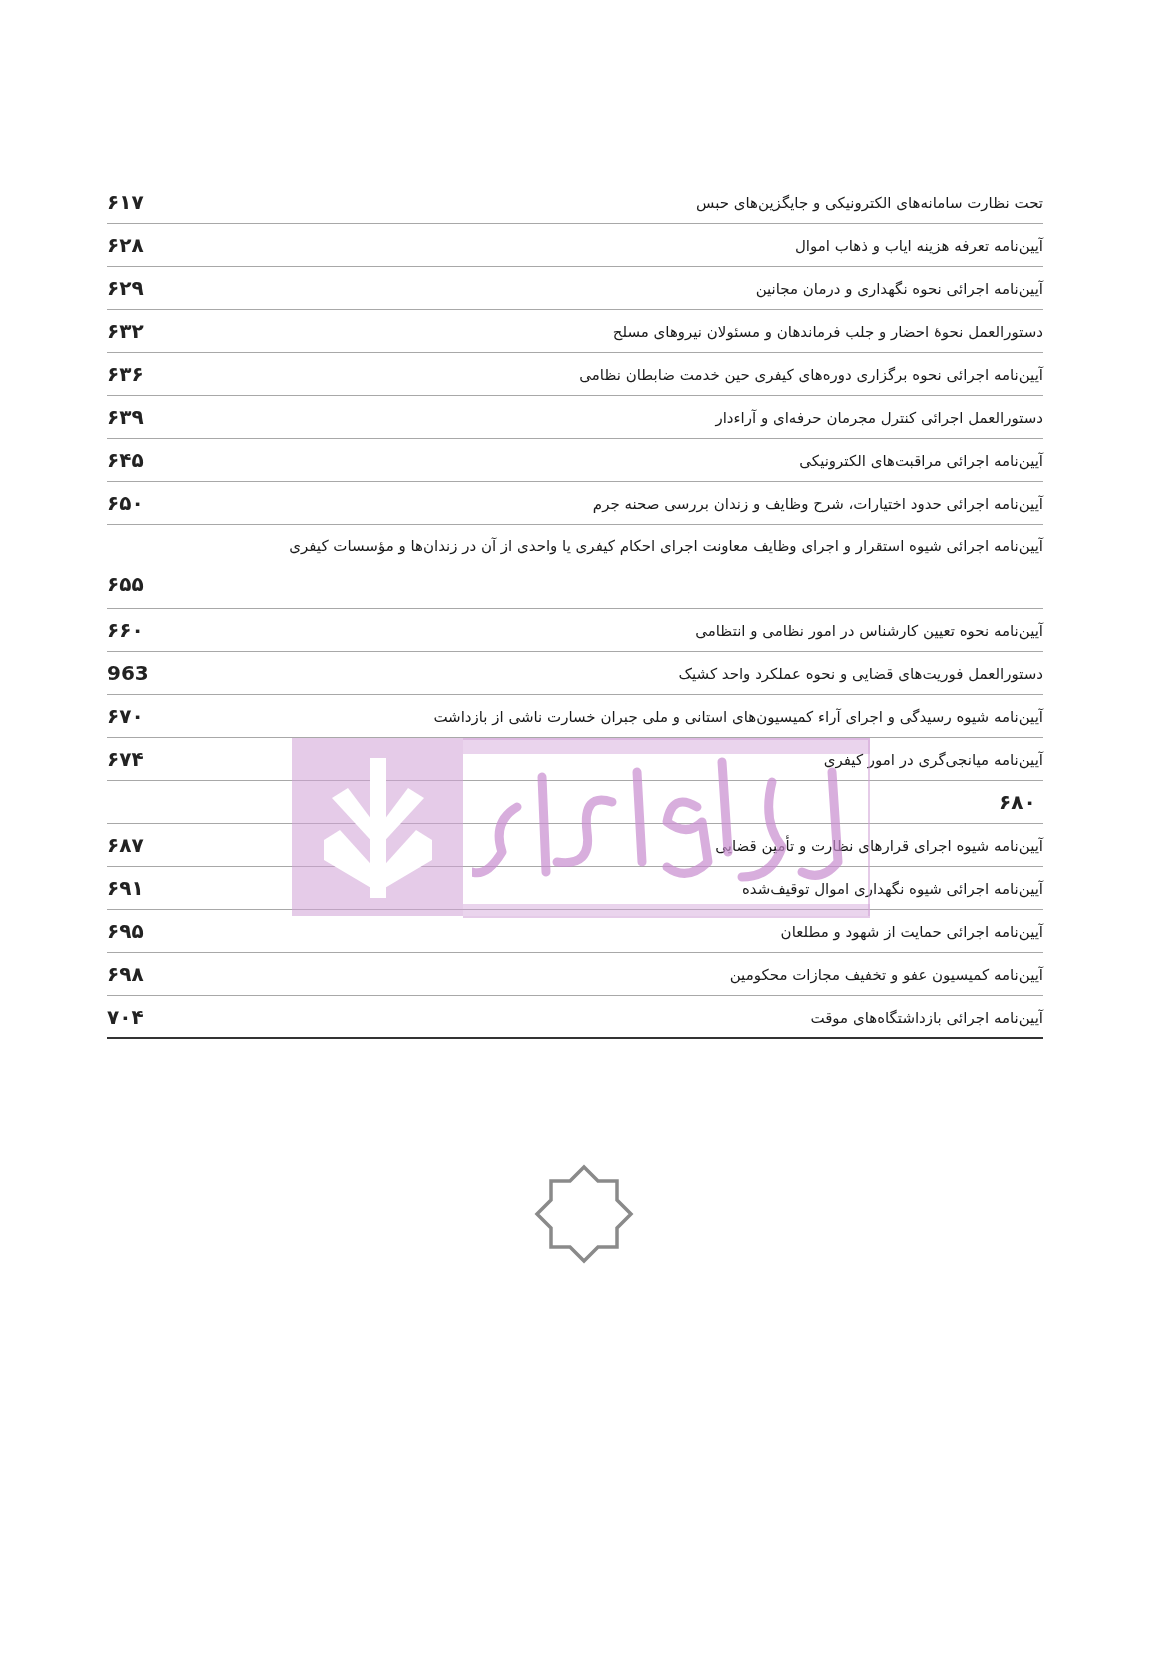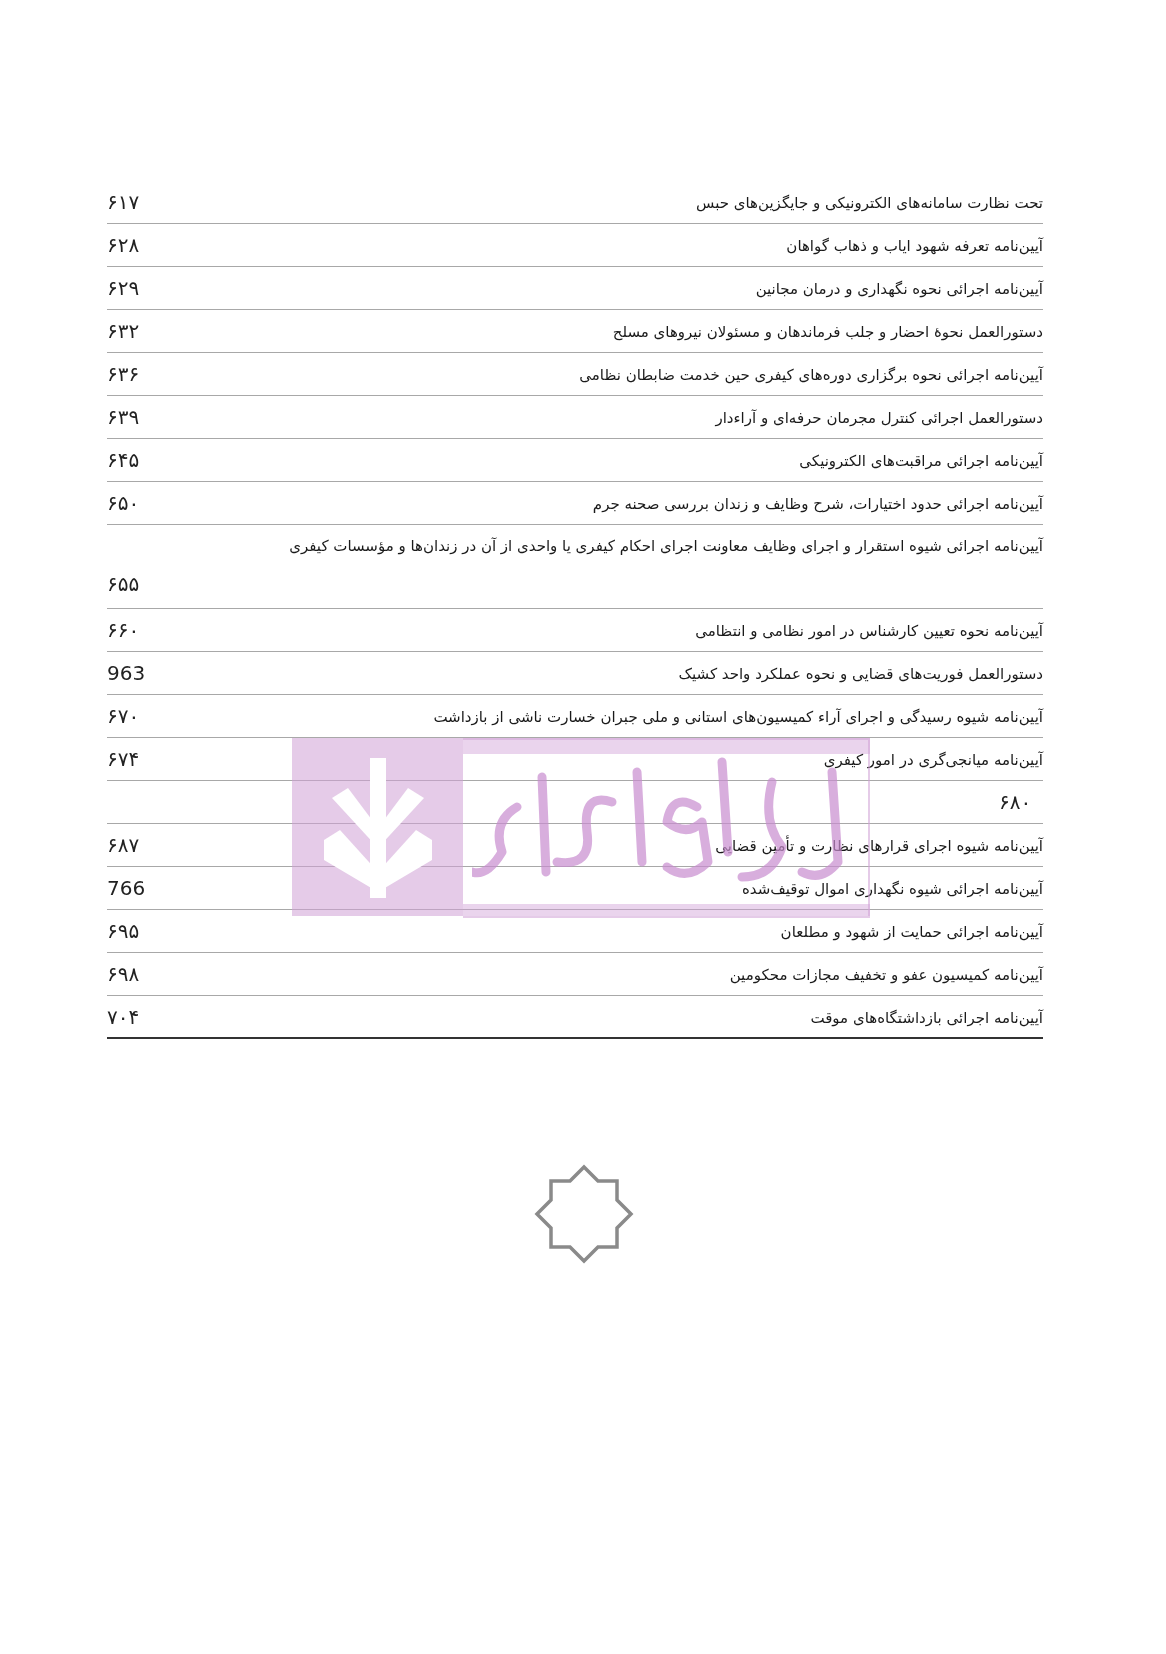--- a/index.html
+++ b/index.html
@@ -20,21 +20,21 @@
     }
     .toc-row.double { height: 84px; align-items: stretch; gap: 30px; }
     .toc-row.last { border-bottom: 2px solid #333333; }
     .toc-title {
       font-size: 15px; line-height: 36px; white-space: nowrap;
       padding-top: 2px;
     }
     .toc-row.double .toc-title { white-space: normal; line-height: 38px; width: 100%; padding-top: 2px; }
     .toc-page {
       font-size: 20px; line-height: 36px; min-width: 44px; text-align: left;
-      direction: ltr; font-weight: normal; color: #222;
+      direction: ltr; font-weight: bold; color: #222;
     }
     .toc-row.double .toc-page { align-self: flex-end; padding-bottom: 6px; flex-shrink: 0; }
 
     .watermark {
       position: absolute; left: 292px; top: 738px; width: 578px; height: 178px;
       pointer-events: none;
     }
     .wm-block {
       position: absolute; left: 0; top: 0; width: 171px; height: 178px;
       background: rgba(208, 160, 214, 0.55);
@@ -58,21 +58,21 @@
   </style>
 </head>
 <body>
 
 <div class="toc">
   <div class="toc-row">
     <span class="toc-title">تحت نظارت سامانه‌های الکترونیکی و جایگزین‌های حبس</span>
     <span class="toc-page">۶۱۷</span>
   </div>
   <div class="toc-row">
-    <span class="toc-title">آیین‌نامه تعرفه شهود ایاب و ذهاب گواهان</span>
+    <span class="toc-title">آیین‌نامه تعرفه هزینه ایاب و ذهاب اموال</span>
     <span class="toc-page">۶۲۸</span>
   </div>
   <div class="toc-row">
     <span class="toc-title">آیین‌نامه اجرائی نحوه نگهداری و درمان مجانین</span>
     <span class="toc-page">۶۲۹</span>
   </div>
   <div class="toc-row">
     <span class="toc-title">دستورالعمل نحوهٔ احضار و جلب فرماندهان و مسئولان نیروهای مسلح</span>
     <span class="toc-page">۶۳۲</span>
   </div>
@@ -114,21 +114,21 @@
   </div>
   <div class="toc-row">
     <span class="toc-page">۶۸۰</span>
   </div>
   <div class="toc-row">
     <span class="toc-title">آیین‌نامه شیوه اجرای قرارهای نظارت و تأمین قضایی</span>
     <span class="toc-page">۶۸۷</span>
   </div>
   <div class="toc-row">
     <span class="toc-title">آیین‌نامه اجرائی شیوه نگهداری اموال توقیف‌شده</span>
-    <span class="toc-page">766</span>
+    <span class="toc-page">۶۹۱</span>
   </div>
   <div class="toc-row">
     <span class="toc-title">آیین‌نامه اجرائی حمایت از شهود و مطلعان</span>
     <span class="toc-page">۶۹۵</span>
   </div>
   <div class="toc-row">
     <span class="toc-title">آیین‌نامه کمیسیون عفو و تخفیف مجازات محکومین</span>
     <span class="toc-page">۶۹۸</span>
   </div>
   <div class="toc-row last">

